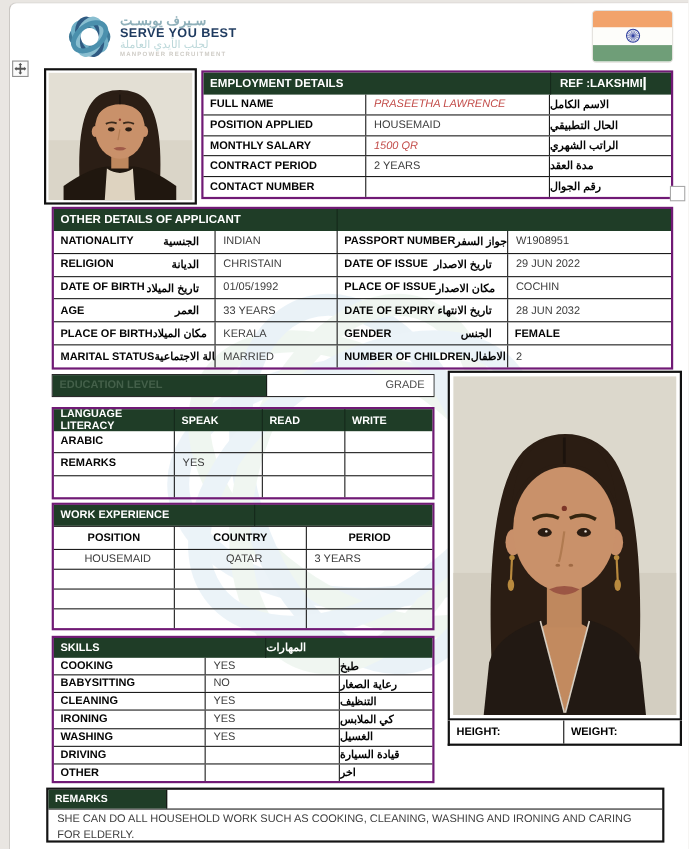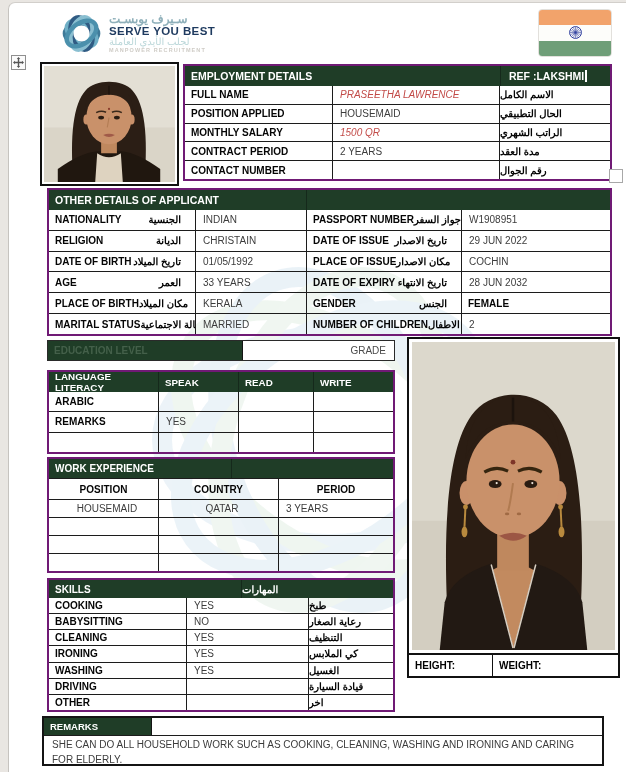--- a/index.html
+++ b/index.html
@@ -36,21 +36,21 @@
                    border:1px solid #a8a8a8; }
 
   
   .photo1 { left:40px; top:62px; width:139px; height:124px; background:#fff;
             border:2px solid #111; padding:2px; }
   .photo2-wrap { left:407px; top:337px; width:213px; height:341px; }
   .photo2 { width:213px; height:318px; background:#fff; border:2px solid #111; padding:3px; }
   .photo-svg { width:100%; height:100%; display:block; }
   .hw-row { display:flex; width:213px; height:23px; border:2px solid #111; border-top:none; background:#fff; }
   .hw-cell { display:flex; align-items:center; padding-left:6px; font-size:10px; font-weight:bold; color:#000; }
-  .hw-cell.h { width:84px; border-right:1px solid #111; }
+  .hw-cell.h { width:104px; border-right:1px solid #111; }
   .hw-cell.w { flex:1; }
 
   
   .tbl { background:transparent; border:2px solid #701a75; display:flex; flex-direction:column; font-size:10px; }
   .ghdr { background:#1f3d27; color:#fff; font-weight:bold; display:flex; align-items:center; flex:none; }
   .trow { display:flex; flex:1; border-top:1px solid #1c1c1c; }
   .trow.first { border-top:none; }
   .tc { display:flex; align-items:center; overflow:hidden; white-space:nowrap; }
   .tc.br { border-right:1px solid #1c1c1c; }
   .lbl { font-weight:bold; color:#050505; padding-left:6px; }

